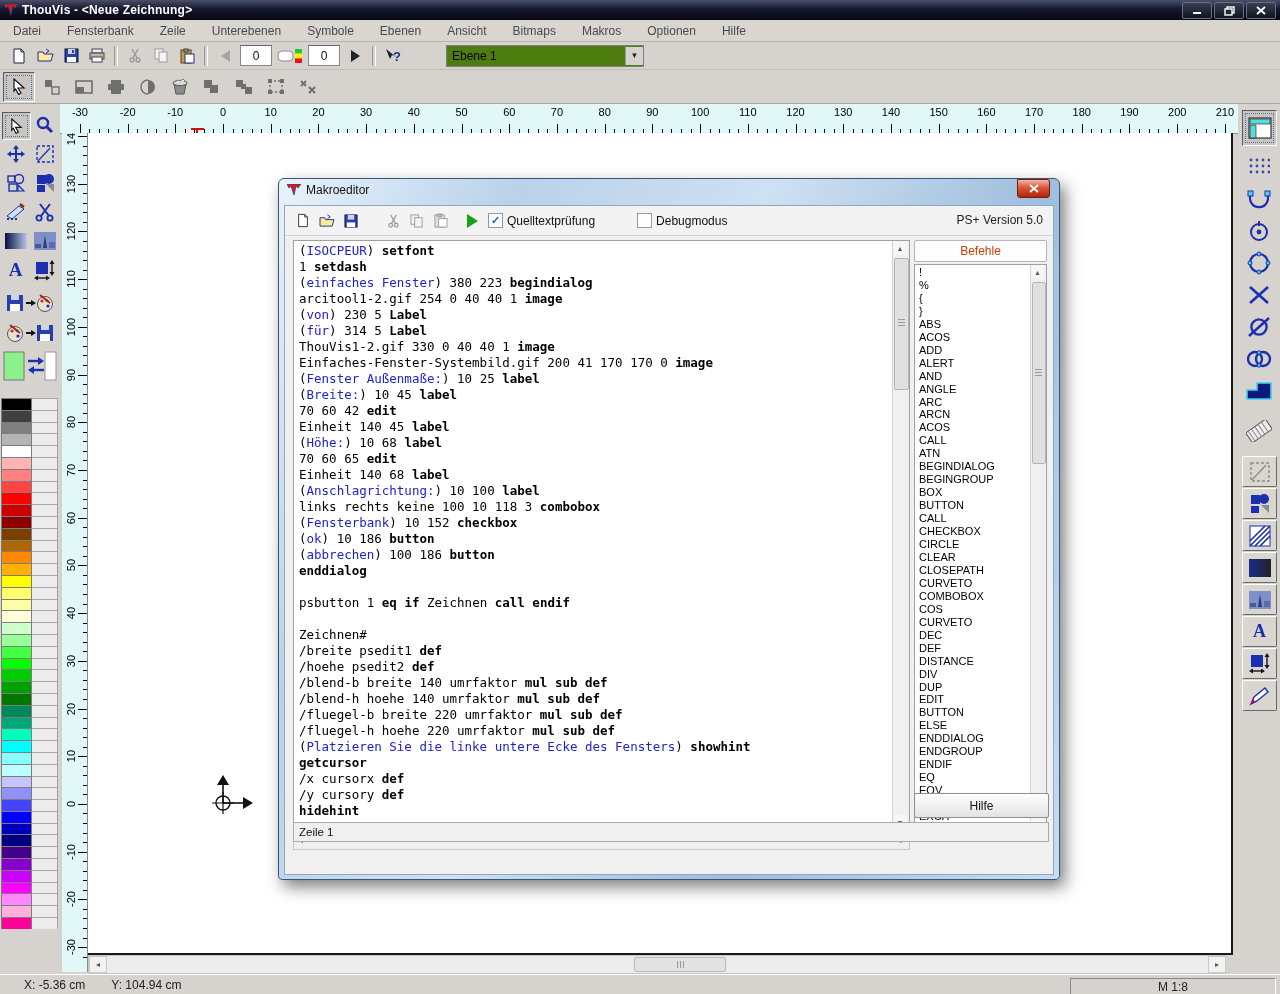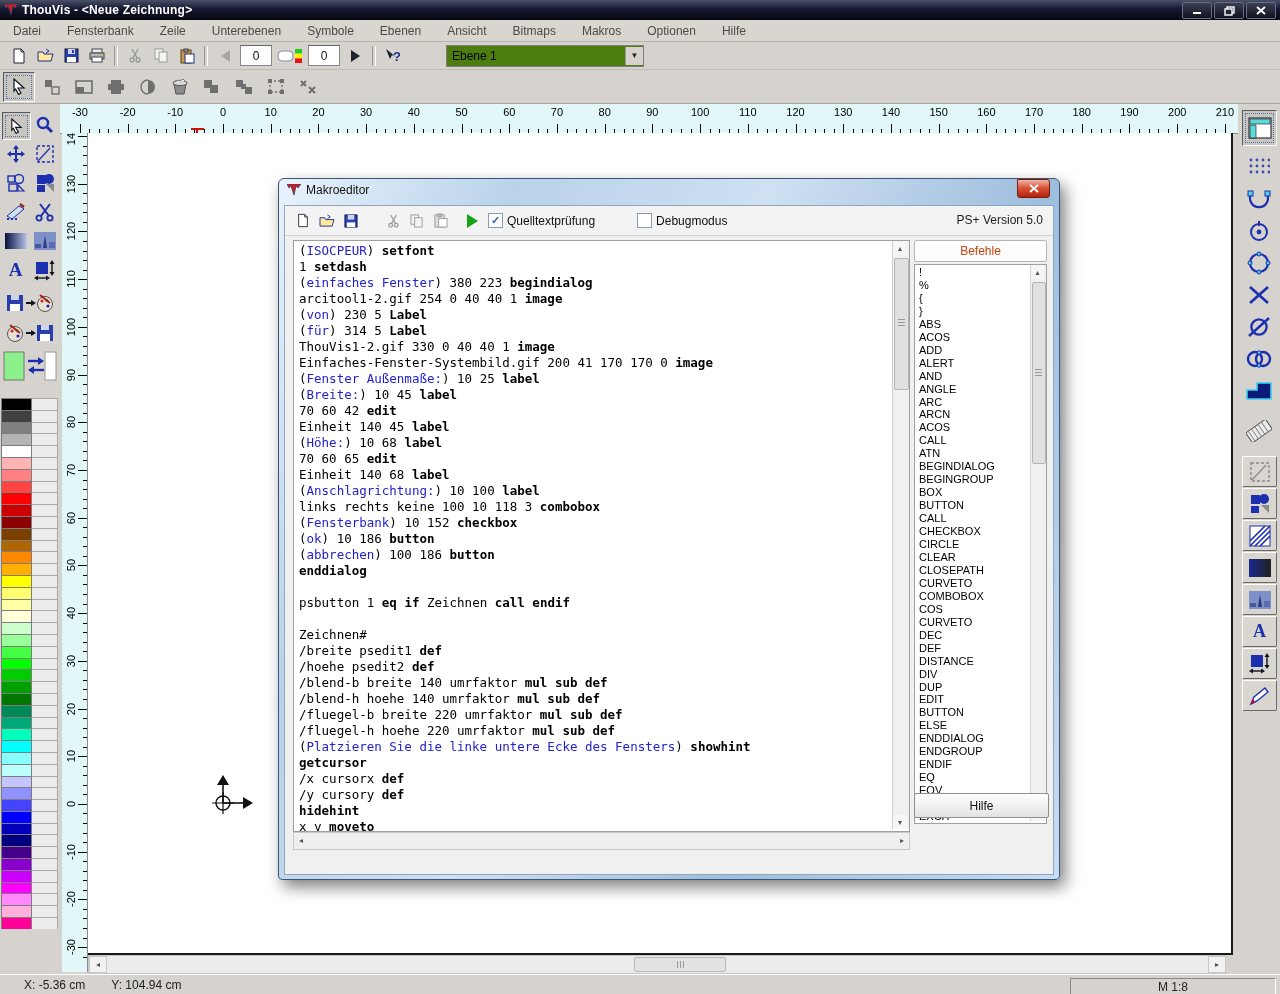--- a/index.html
+++ b/index.html
@@ -1250,14 +1250,17 @@
           <div id="bef-vthumb">
               <span class="grip" style="top:86px;left:2px;"></span>
               <span class="grip" style="top:89px;left:2px;"></span>
               <span class="grip" style="top:92px;left:2px;"></span>
             </div>
           <span class="sb-btn" style="left:0;bottom:0;top:auto;width:13px;height:14px;border:none;background:#f6f6f6;">▾</span>
         </div>
       </div>
     </div>
     <div id="hilfe-btn">Hilfe</div>
+    <div id="dlg-status">
+      <span>Zeile 1</span>
+    </div>
   </div>
 </div>
 
 </body></html>

